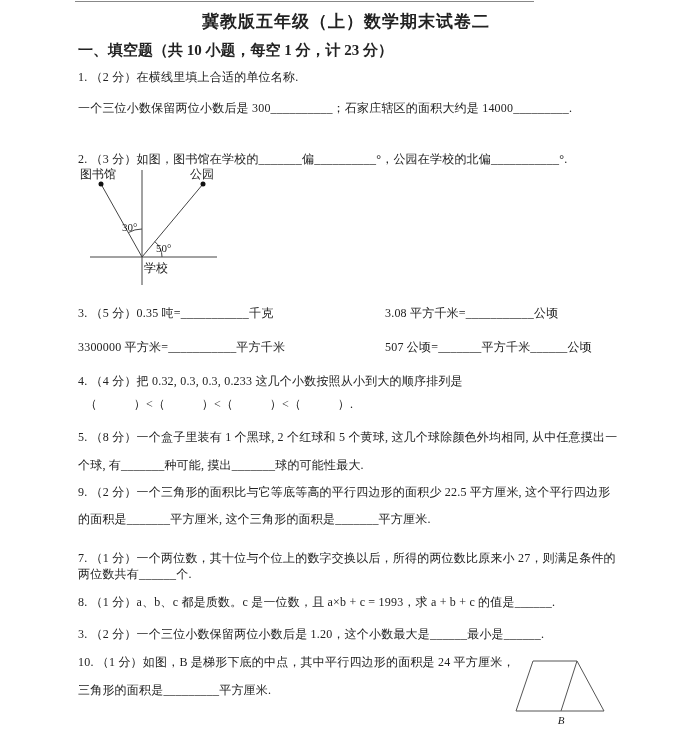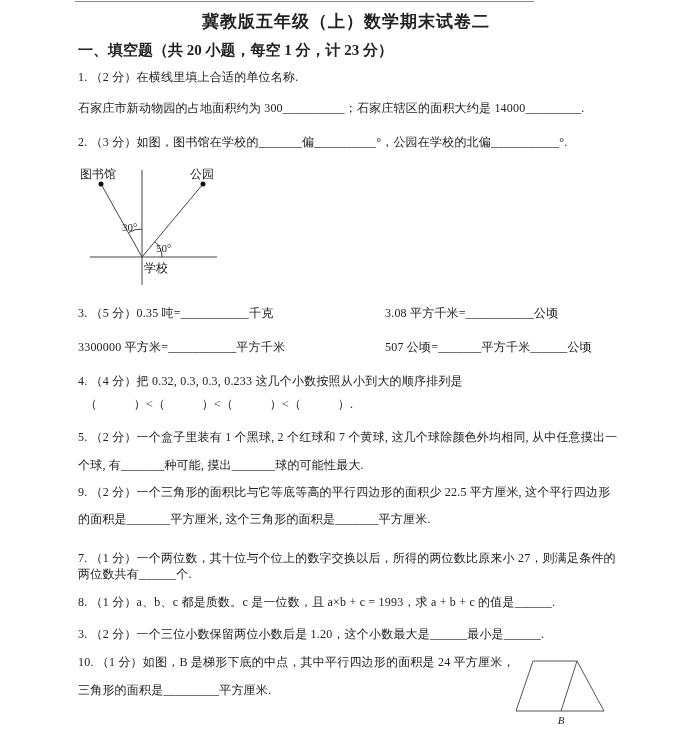--- a/index.html
+++ b/index.html
@@ -41,26 +41,26 @@
   }
   .diagram{position:absolute;}
 </style>
 </head>
 <body>
 
 <div class="top-rule"></div>
 
 <div class="title">冀教版五年级（上）数学期末试卷二</div>
 
-<div class="section-heading">一、填空题（共 20 小题，每空 1 分，计 23 分）</div>
+<div class="section-heading">一、填空题（共 10 小题，每空 1 分，计 23 分）</div>
 
 <div class="line" style="top:69px">1. （2 分）在横线里填上合适的单位名称.</div>
-<div class="line" style="top:100px">石家庄市新动物园的占地面积约为 300__________；石家庄辖区的面积大约是 14000_________.</div>
+<div class="line" style="top:100px">一个三位小数保留两位小数后是 300__________；石家庄辖区的面积大约是 14000_________.</div>
 
-<div class="line" style="top:134px">2. （3 分）如图，图书馆在学校的_______偏__________°，公园在学校的北偏___________°.</div>
+<div class="line" style="top:151px">2. （3 分）如图，图书馆在学校的_______偏__________°，公园在学校的北偏___________°.</div>
 
 <svg class="diagram" style="left:60px;top:162px" width="175" height="135" viewBox="0 0 175 135">
   <line x1="82" y1="8" x2="82" y2="123" stroke="#444" stroke-width="1"></line>
   <line x1="30" y1="95" x2="157" y2="95" stroke="#444" stroke-width="1"></line>
   <line x1="82" y1="95" x2="41" y2="22" stroke="#444" stroke-width="1"></line>
   <line x1="82" y1="95" x2="143" y2="22" stroke="#444" stroke-width="1"></line>
   <circle cx="41" cy="22" r="2.5" fill="#111"></circle>
   <circle cx="143" cy="22" r="2.5" fill="#111"></circle>
   <path d="M 82 67 A 28 28 0 0 0 68.3 70.6" fill="none" stroke="#444" stroke-width="1"></path>
   <path d="M 102 95 A 20 20 0 0 0 94.8 79.6" fill="none" stroke="#444" stroke-width="1"></path>
@@ -72,21 +72,21 @@
 </svg>
 
 <div class="line" style="top:305px">3. （5 分）0.35 吨=___________千克</div>
 <div class="line" style="top:305px;left:385px">3.08 平方千米=___________公顷</div>
 <div class="line" style="top:339px">3300000 平方米=___________平方千米</div>
 <div class="line" style="top:339px;left:385px">507 公顷=_______平方千米______公顷</div>
 
 <div class="line" style="top:373px">4. （4 分）把 0.32, 0.3, 0.3, 0.233 这几个小数按照从小到大的顺序排列是</div>
 <div class="line" style="top:396px;left:85px">（　　　）&lt;（　　　）&lt;（　　　）&lt;（　　　）.</div>
 
-<div class="line" style="top:429px">5. （2 分）一个盒子里装有 1 个黑球, 2 个红球和 7 个黄球, 这几个球除颜色外均相同, 从中任意摸出一</div>
+<div class="line" style="top:429px">5. （8 分）一个盒子里装有 1 个黑球, 2 个红球和 5 个黄球, 这几个球除颜色外均相同, 从中任意摸出一</div>
 <div class="line" style="top:457px">个球, 有_______种可能, 摸出_______球的可能性最大.</div>
 
 <div class="line" style="top:484px">9. （2 分）一个三角形的面积比与它等底等高的平行四边形的面积少 22.5 平方厘米, 这个平行四边形</div>
 <div class="line" style="top:511px">的面积是_______平方厘米, 这个三角形的面积是_______平方厘米.</div>
 
 <div class="line" style="top:550px">7. （1 分）一个两位数，其十位与个位上的数字交换以后，所得的两位数比原来小 27，则满足条件的</div>
 <div class="line" style="top:566px">两位数共有______个.</div>
 
 <div class="line" style="top:594px">8. （1 分）a、b、c 都是质数。c 是一位数，且 a×b + c = 1993，求 a + b + c 的值是______.</div>
 

